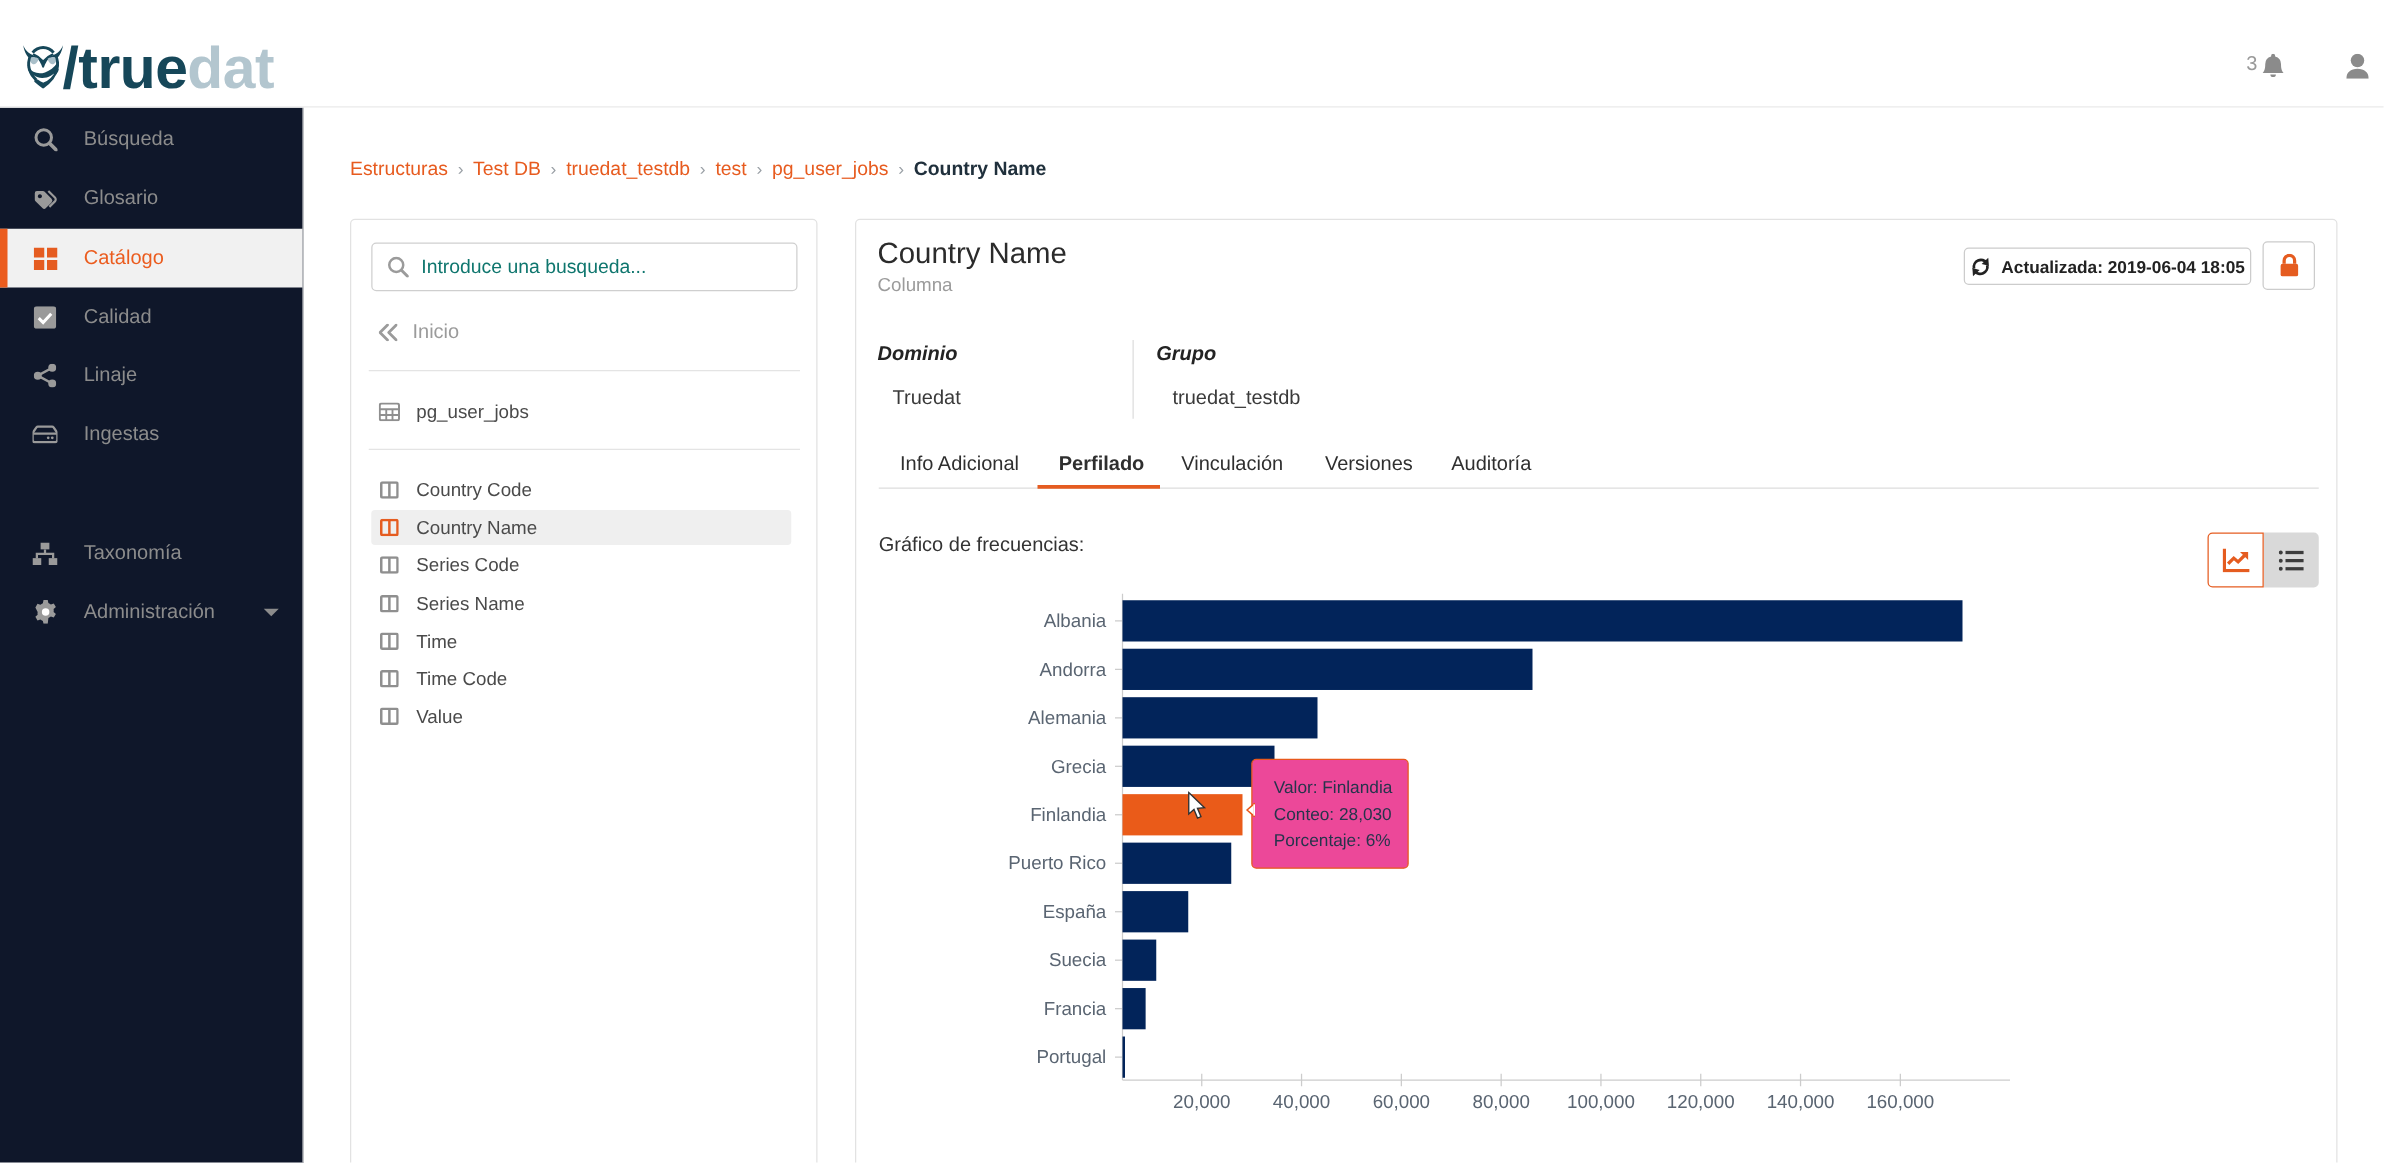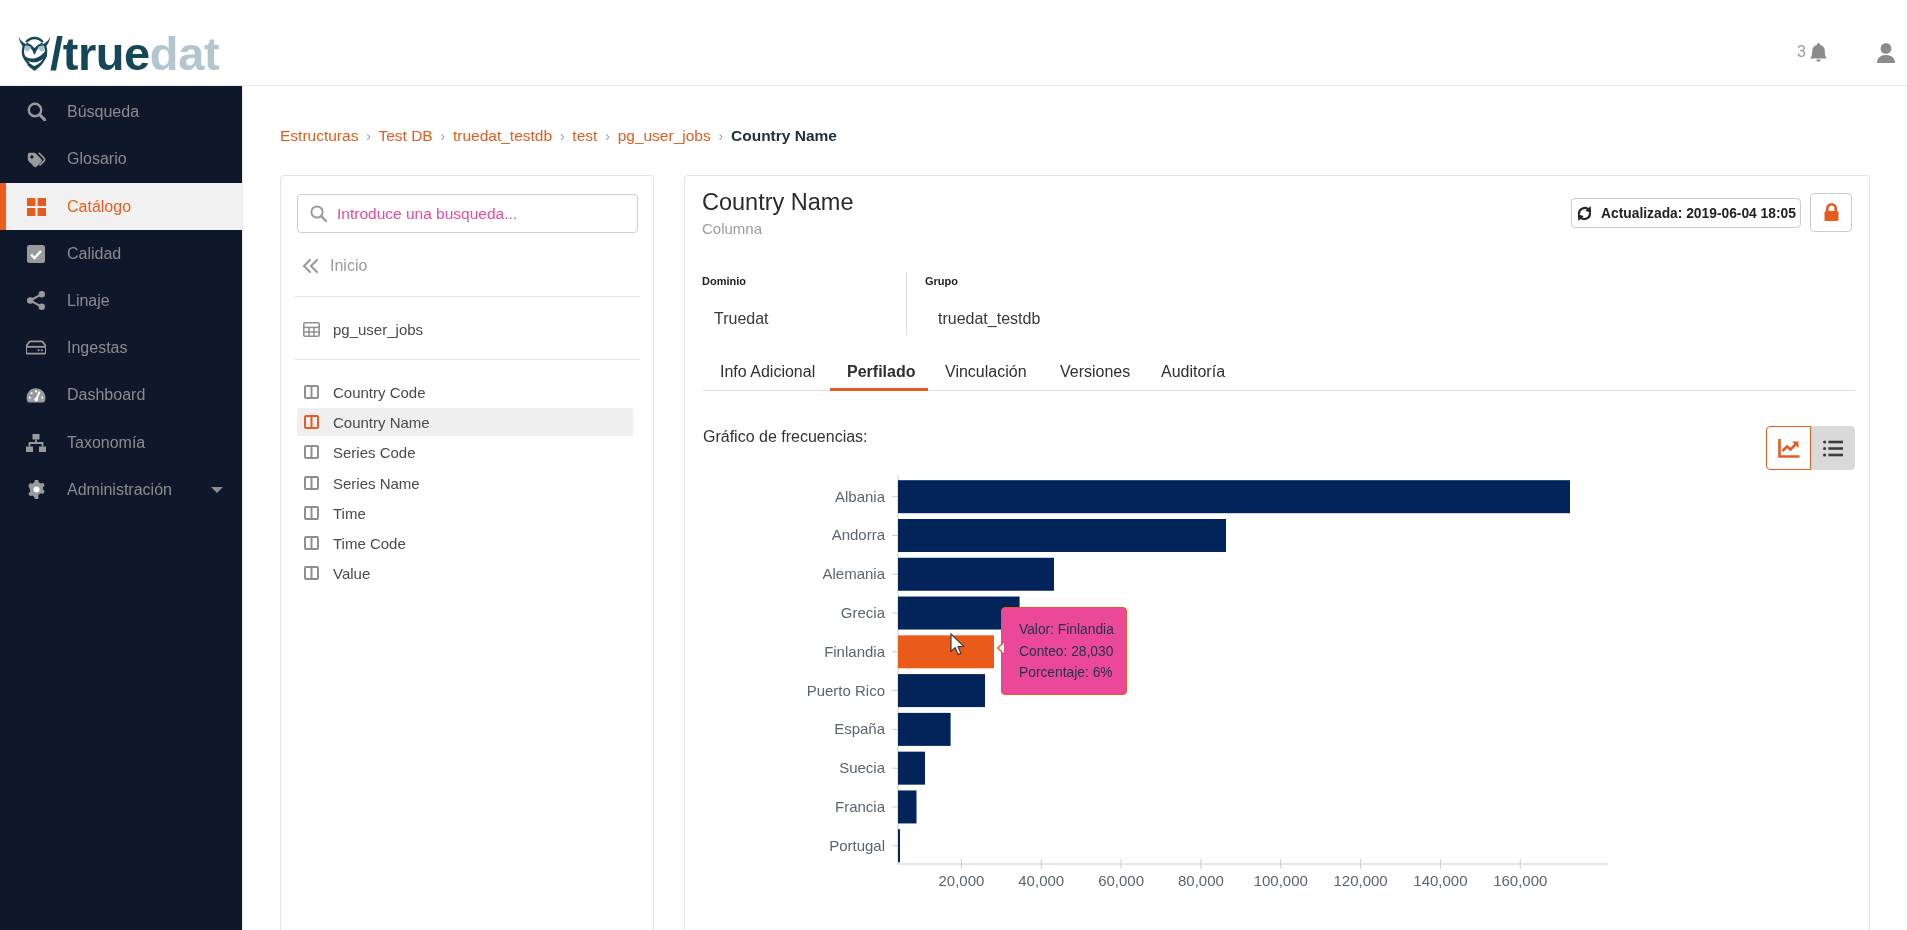--- a/index.html
+++ b/index.html
@@ -20,31 +20,31 @@
 .side-item.active .sic { margin-left:20px; }
 
 #breadcrumb { position:absolute; left:280px; top:100px; font-size:15.5px; color:#e75b1f; }
 #breadcrumb span.sep { color:#9aa0a6; margin:0 3.5px; font-size:14px; }
 #breadcrumb b { color:#20303c; }
 
 .card { position:absolute; background:#fff; border:1px solid #e2e2e2; border-radius:4px; }
 #card-left { left:280px; top:148px; width:374px; height:762px; }
 #card-right { left:684px; top:148px; width:1186px; height:762px; }
 
-#search-box { position:absolute; left:16px; top:18px; width:341px; height:39px; border:1px solid #cfcfcf; border-radius:4px; display:flex; align-items:center; color:#ec4899; font-size:15.5px; }
+#search-box { position:absolute; left:16px; top:18px; width:341px; height:39px; border:1px solid #cfcfcf; border-radius:4px; display:flex; align-items:center; color:#0f766e; font-size:15.5px; }
 #inicio { position:absolute; left:22px; top:78px; color:#9b9b9b; font-size:16px; display:flex; align-items:center; height:24px;}
 .lc-div { position:absolute; left:14px; width:345px; border-top:1px solid #e4e4e4; }
 .lc-row { position:absolute; display:flex; align-items:center; font-size:15px; color:#4a4a4a; height:28px; }
 .sel-row { position:absolute; left:16px; top:232px; width:336px; height:28px; background:#efefef; border-radius:3px; }
 
 #rc-title { position:absolute; left:17px; top:13px; font-size:23.5px; color:#2b2b2b; }
 #rc-sub { position:absolute; left:17px; top:44px; font-size:15px; color:#9b9b9b; }
 #btn-upd { position:absolute; left:886px; top:22px; width:230px; height:30px; border:1px solid #ccc; border-radius:4px; display:flex; align-items:center; justify-content:center; font-size:13.8px; font-weight:bold; color:#222; background:#fff; white-space:nowrap; }
 #btn-lock { position:absolute; left:1125px; top:17px; width:42px; height:39px; border:1px solid #ccc; border-radius:4px; display:flex; align-items:center; justify-content:center; background:#fff; }
-.rc-label { position:absolute; font-size:11px; font-weight:bold; color:#232323; }
+.rc-label { position:absolute; font-size:16px; font-weight:bold; color:#232323;font-style:italic; }
 .rc-val { position:absolute; font-size:16px; color:#3a3a3a; }
 #vdiv { position:absolute; left:221px; top:96px; height:63px; border-left:1px solid #ddd; }
 .tab { position:absolute; top:187px; font-size:16px; color:#2f2f2f; }
 #tab-line { position:absolute; left:18px; top:214px; width:1152px; border-top:1px solid #ddd; }
 #tab-active { position:absolute; left:145px; top:212px; width:98px; height:3px; background:#e55c20; }
 #graf-label { position:absolute; left:18px; top:252px; font-size:16px; color:#333; }
 #btn-chart { position:absolute; left:1081px; top:250px; width:45px; height:44px; border:1px solid #e55c20; border-radius:4px 0 0 4px; background:#fff; display:flex; align-items:center; justify-content:center; z-index:2; }
 #btn-list { position:absolute; left:1126px; top:250px; width:44px; height:44px; background:#d9d9d9; border-radius:0 4px 4px 0; display:flex; align-items:center; justify-content:center; }
 
 #tooltip { position:absolute; left:1001px; top:580px; width:126px; height:88px; background:#ec4899; border:1px solid #e8581c; border-radius:4px; z-index:6; font-size:13.8px; color:#26344c; line-height:21.5px; padding:11px 0 0 17px; }
@@ -115,31 +115,20 @@
           </svg>
         </span>Linaje</div>
     <div class="side-item" style="top:238px"><span class="sic" id="ic-ing">
           <svg width="21" height="15" viewBox="0 0 21 15">
             <path d="M4.6 1 h11.8 a1.6 1.6 0 0 1 1.3 0.7 l2.8 4 a2 2 0 0 1 0.4 1.2 v5.3 a1.8 1.8 0 0 1 -1.8 1.8 H1.9 a1.8 1.8 0 0 1 -1.8 -1.8 V6.9 a2 2 0 0 1 0.4-1.2 l2.8-4 A1.6 1.6 0 0 1 4.6 1 z" fill="none" stroke="#9a9a9a" stroke-width="1.9"></path>
             <line x1="0.6" y1="6.8" x2="20.4" y2="6.8" stroke="#9a9a9a" stroke-width="1.9"></line>
             <circle cx="13.2" cy="10.4" r="1.15" fill="#9a9a9a"></circle>
             <circle cx="16.6" cy="10.4" r="1.15" fill="#9a9a9a"></circle>
           </svg>
         </span>Ingestas</div>
-    <div class="side-item" style="top:285px"><span class="sic" id="ic-dash">
-          <svg width="21" height="16" viewBox="0 0 21 16">
-            <path fill="#9a9a9a" d="M10.5 0.8 a10 10 0 0 1 10 10 c0 1.6-0.4 3.1-1.1 4.4 a1.4 1.4 0 0 1 -1.2 0.7 H2.8 a1.4 1.4 0 0 1 -1.2-0.7 A10 10 0 0 1 10.5 0.8 z"></path>
-            <circle cx="3.9" cy="10.8" r="1.1" fill="#fff"></circle>
-            <circle cx="6" cy="6.2" r="1.1" fill="#fff"></circle>
-            <circle cx="10.5" cy="4.2" r="1.1" fill="#fff"></circle>
-            <circle cx="17.1" cy="10.8" r="1.1" fill="#fff"></circle>
-            <circle cx="10.8" cy="12.6" r="2.1" fill="#fff"></circle>
-            <path d="M10.8 12.6 L14 5.2" stroke="#fff" stroke-width="2" stroke-linecap="round"></path>
-          </svg>
-        </span>Dashboard</div>
     <div class="side-item" style="top:333px"><span class="sic" id="ic-tax">
           <svg width="20" height="18" viewBox="0 0 20 18">
             <rect x="6.5" y="0" width="7" height="5.5" fill="#9a9a9a"></rect>
             <rect x="0" y="12.5" width="7" height="5.5" fill="#9a9a9a"></rect>
             <rect x="13" y="12.5" width="7" height="5.5" fill="#9a9a9a"></rect>
             <path d="M10 5.5 V9 M3.5 12.5 V9 H16.5 V12.5" stroke="#9a9a9a" stroke-width="1.8" fill="none"></path>
           </svg>
         </span>Taxonomía</div>
     <div class="side-item" style="top:380px"><span class="sic" id="ic-adm">
           <svg width="19" height="19" viewBox="0 0 19 19">

